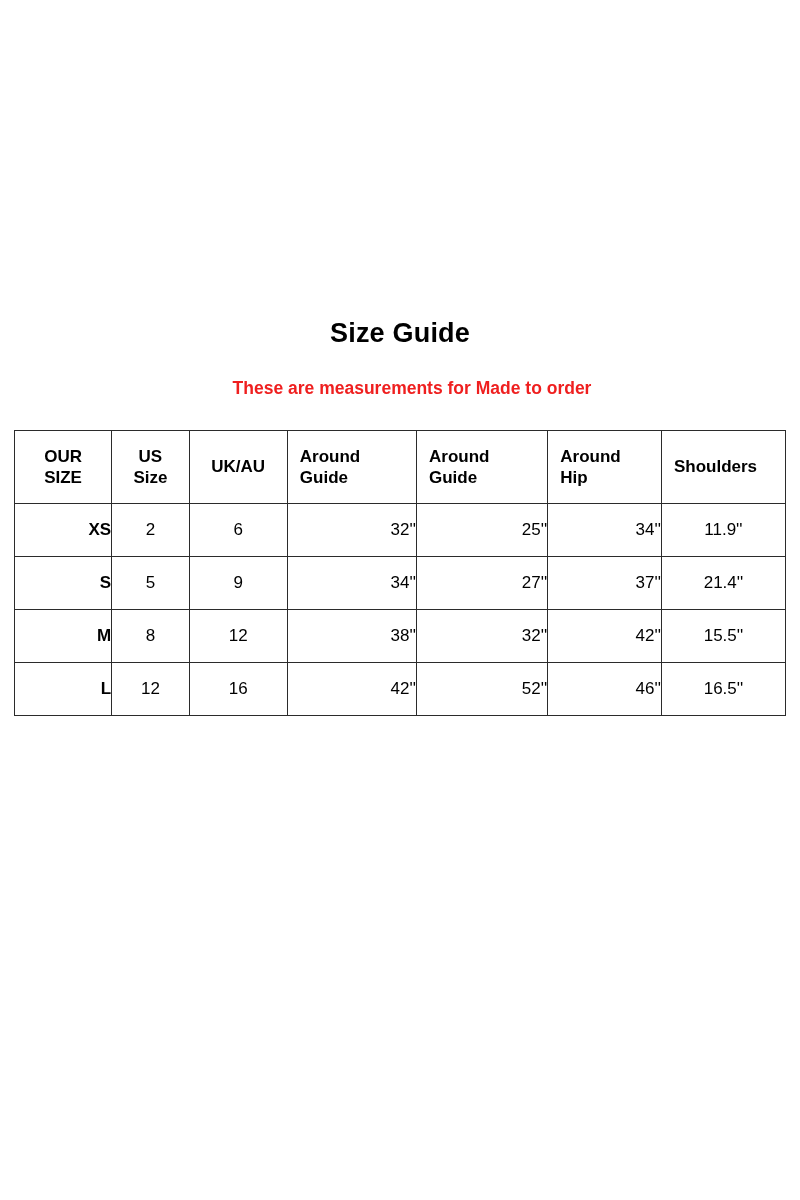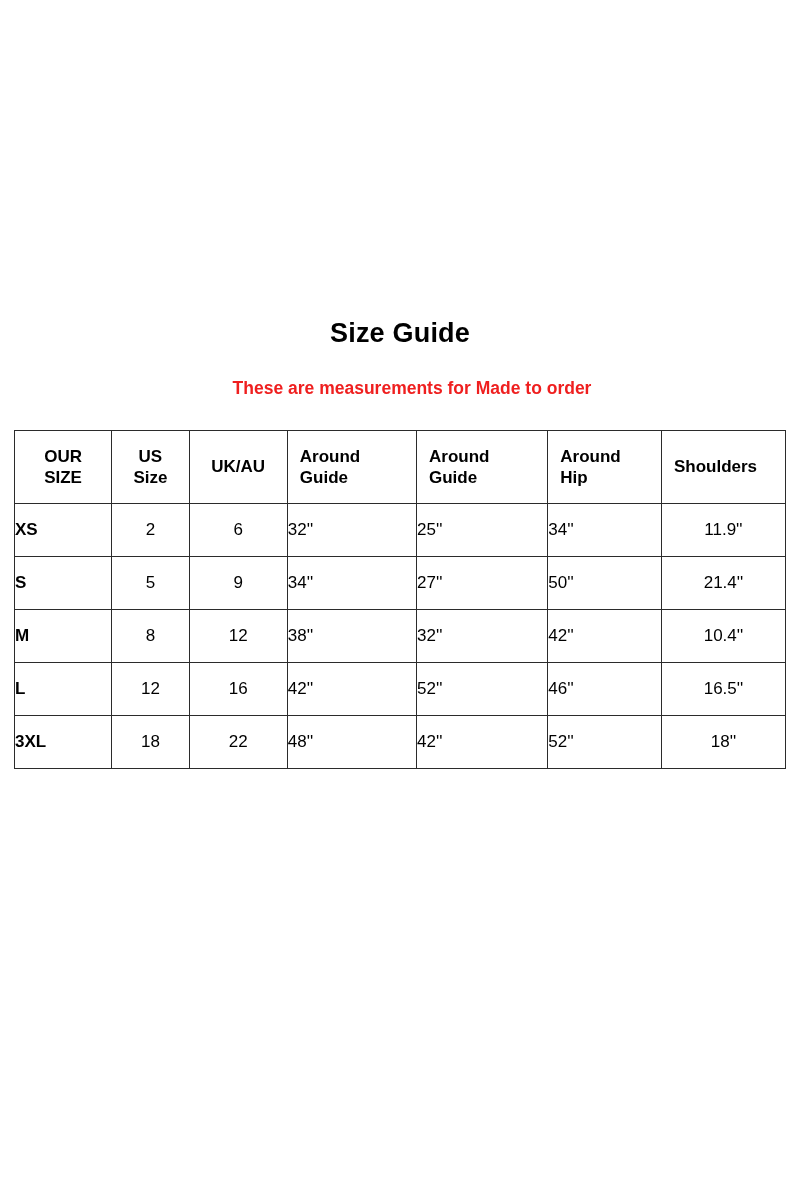--- a/index.html
+++ b/index.html
@@ -80,30 +80,30 @@
   thead th.left {
     text-align: left;
     padding-left: 12px;
   }
   thead th .l2 { display: block; }
 
   tbody td {
     height: 52px;
   }
   td.size-cell {
-    text-align: left;
+    text-align: right;
     font-weight: bold;
     font-size: 17.5px;
   }
   td.num-center {
     text-align: center;
     font-size: 17px;
   }
   td.num-left {
-    text-align: left;
+    text-align: right;
     padding-left: 12px;
     font-size: 17px;
   }
 </style>
 </head>
 <body>
 
 <div class="page">
 
   <div class="title">Size Guide</div>
@@ -158,46 +158,37 @@
         <td class="num-left">25''</td>
         <td class="num-left">34''</td>
         <td class="num-center">11.9''</td>
       </tr>
       <tr>
         <td class="size-cell">S</td>
         <td class="num-center">5</td>
         <td class="num-center">9</td>
         <td class="num-left">34''</td>
         <td class="num-left">27''</td>
-        <td class="num-left">50''</td>
+        <td class="num-left">37''</td>
         <td class="num-center">21.4''</td>
       </tr>
       <tr>
         <td class="size-cell">M</td>
         <td class="num-center">8</td>
         <td class="num-center">12</td>
         <td class="num-left">38''</td>
         <td class="num-left">32''</td>
         <td class="num-left">42''</td>
-        <td class="num-center">10.4''</td>
+        <td class="num-center">15.5''</td>
       </tr>
       <tr>
         <td class="size-cell">L</td>
         <td class="num-center">12</td>
         <td class="num-center">16</td>
         <td class="num-left">42''</td>
         <td class="num-left">52''</td>
         <td class="num-left">46''</td>
         <td class="num-center">16.5''</td>
       </tr>
-      <tr>
-        <td class="size-cell">3XL</td>
-        <td class="num-center">18</td>
-        <td class="num-center">22</td>
-        <td class="num-left">48''</td>
-        <td class="num-left">42''</td>
-        <td class="num-left">52''</td>
-        <td class="num-center">18''</td>
-      </tr>
     </tbody>
   </table>
 
 </div>
 
 </body></html>

